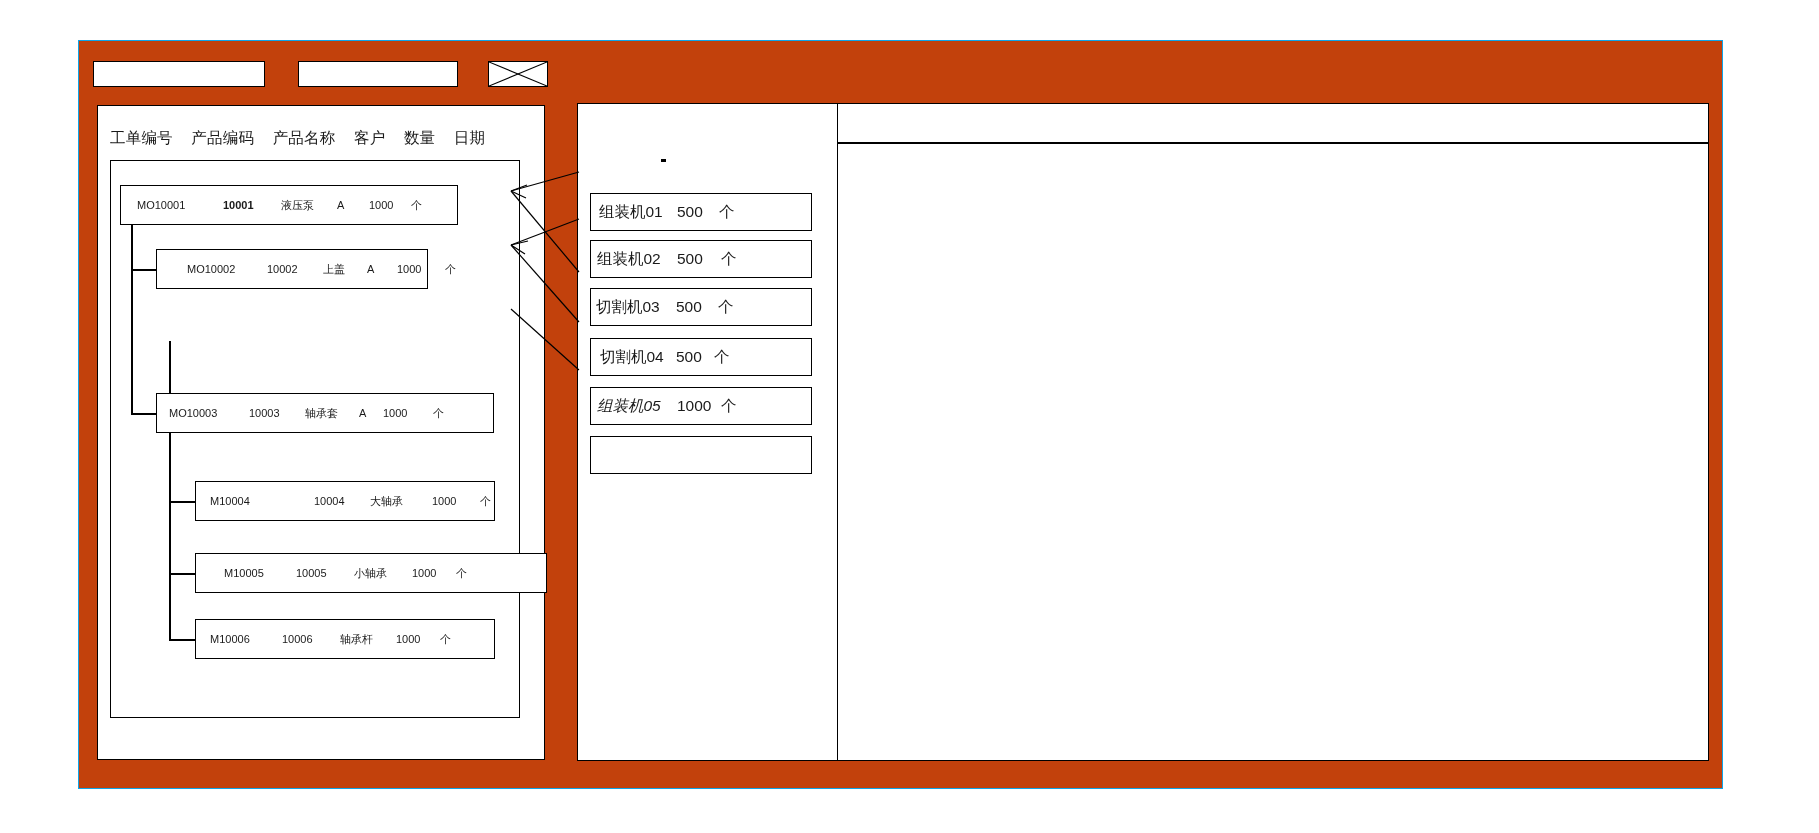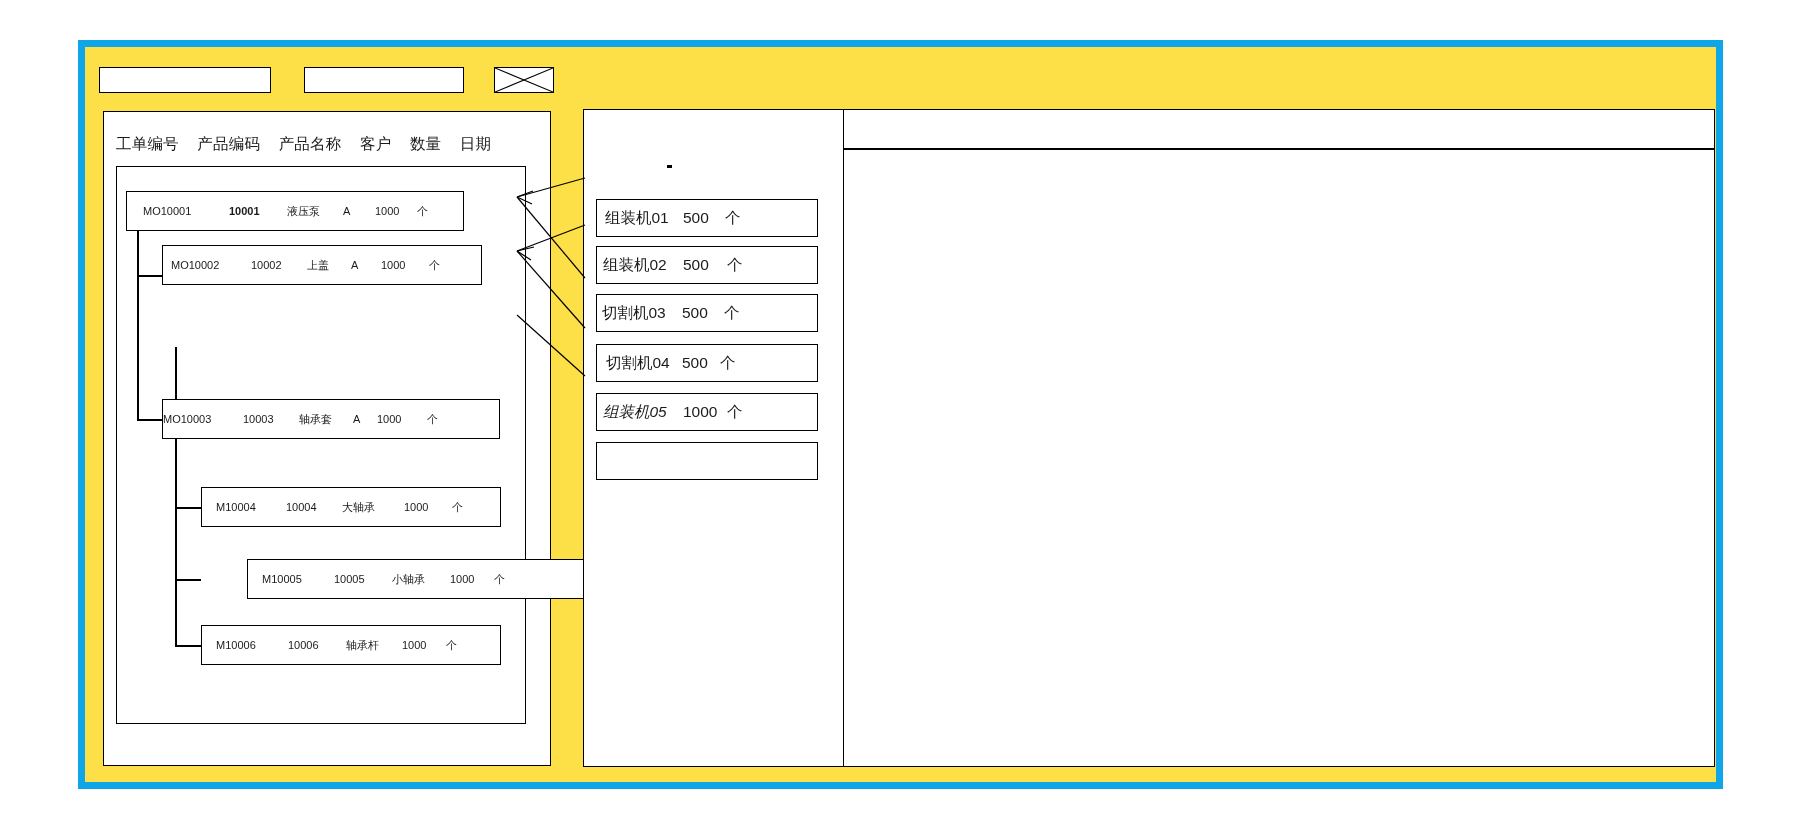--- a/index.html
+++ b/index.html
@@ -14,22 +14,22 @@
     height: 833px;
     background: #ffffff;
     overflow: hidden;
   }
 
   
   #app-frame {
     position: absolute;
     left: 78px; top: 40px;
     width: 1645px; height: 749px;
-    border: 7px solid #0ea5e9;
-    background: #fde047;
+    border: 1px solid #0ea5e9;
+    background: #c2410c;
   }
 
   
   #toolbar {
     position: absolute;
     left: 14px; top: 20px;
     height: 26px;
     display: flex;
     align-items: center;
     gap: 0px;
@@ -206,47 +206,47 @@
 
         <div class="tree-row" id="row-0" style="left:9px; top:24px; width:338px; height:40px; padding-left:16px;">
           <span class="cell" style="min-width:86px;">MO10001</span>
           <span class="cell" style="min-width:58px;font-weight:bold;">10001</span>
           <span class="cell" style="min-width:56px;">液压泵</span>
           <span class="cell" style="min-width:32px;">A</span>
           <span class="cell" style="min-width:42px;">1000</span>
           <span class="cell">个</span>
         </div>
 
-        <div class="tree-row" id="row-1" style="left:45px; top:78px; width:320px; height:40px; padding-left:8px;">
+        <div class="tree-row" id="row-1" style="left:45px; top:88px; width:272px; height:40px; padding-left:30px;">
           <span class="cell" style="min-width:80px;">MO10002</span>
           <span class="cell" style="min-width:56px;">10002</span>
           <span class="cell" style="min-width:44px;">上盖</span>
           <span class="cell" style="min-width:30px;">A</span>
           <span class="cell" style="min-width:48px;">1000</span>
           <span class="cell">个</span>
         </div>
 
-        <div class="tree-row" id="row-2" style="left:45px; top:232px; width:338px; height:40px; ">
+        <div class="tree-row" id="row-2" style="left:45px; top:232px; width:338px; height:40px; padding-left:12px;">
           <span class="cell" style="min-width:80px;">MO10003</span>
           <span class="cell" style="min-width:56px;">10003</span>
           <span class="cell" style="min-width:54px;">轴承套</span>
           <span class="cell" style="min-width:24px;">A</span>
           <span class="cell" style="min-width:50px;">1000</span>
           <span class="cell">个</span>
         </div>
 
         <div class="tree-row" id="row-3" style="left:84px; top:320px; width:300px; height:40px; padding-left:14px;">
           <span class="cell" style="min-width:70px;">M10004</span>
-          <span class="cell" style="min-width:56px;">10004</span>
+          <span class="cell" style="min-width:56px;margin-left:34px;">10004</span>
           <span class="cell" style="min-width:62px;">大轴承</span>
           <span class="cell" style="min-width:48px;">1000</span>
           <span class="cell">个</span>
         </div>
 
-        <div class="tree-row" id="row-4" style="left:84px; top:392px; width:352px; height:40px; padding-left:14px;margin-left:46px;">
+        <div class="tree-row" id="row-4" style="left:84px; top:392px; width:352px; height:40px; padding-left:28px;">
           <span class="cell" style="min-width:72px;">M10005</span>
           <span class="cell" style="min-width:58px;">10005</span>
           <span class="cell" style="min-width:58px;">小轴承</span>
           <span class="cell" style="min-width:44px;">1000</span>
           <span class="cell">个</span>
         </div>
 
         <div class="tree-row" id="row-5" style="left:84px; top:458px; width:300px; height:40px; padding-left:14px;">
           <span class="cell" style="min-width:72px;">M10006</span>
           <span class="cell" style="min-width:58px;">10006</span>

